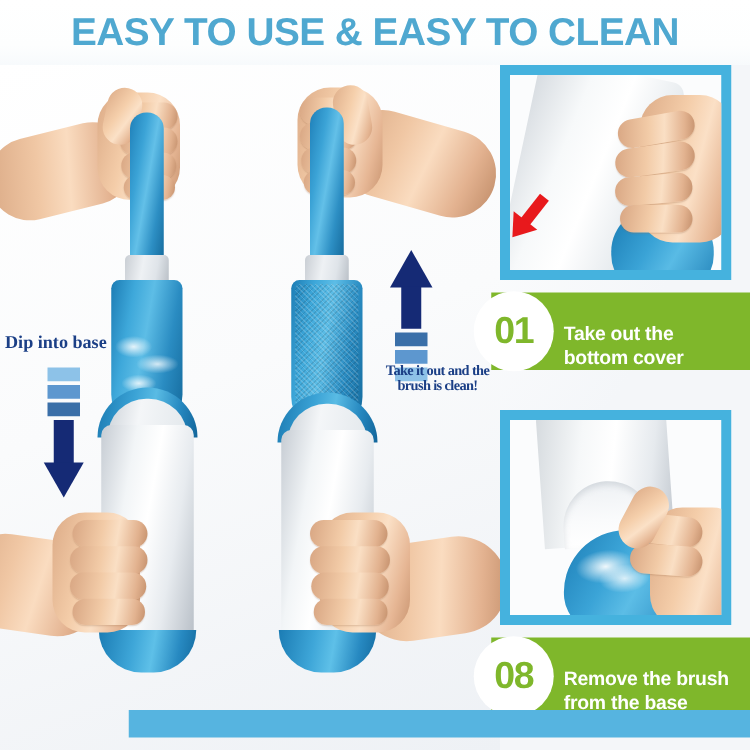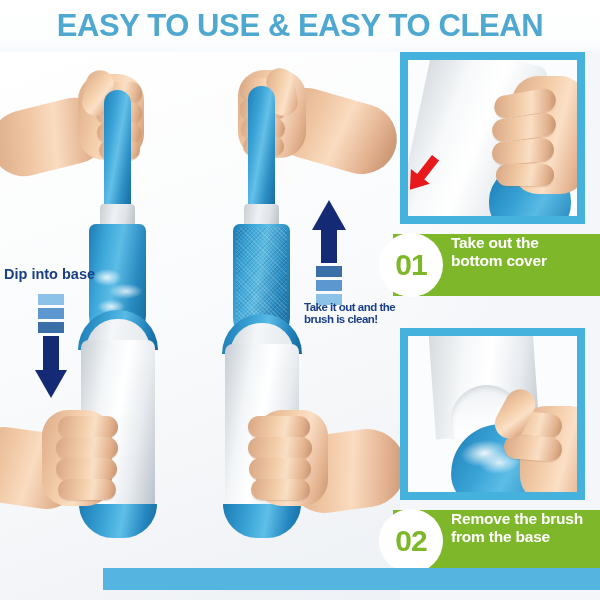--- a/index.html
+++ b/index.html
@@ -114,34 +114,35 @@
     background:linear-gradient(115deg,#dcab87 0%,#f5cfab 42%,#fbe1c7 62%,#e4b491 85%,#c5916d 100%);
   }
 
   
   .arrow-group { position:absolute; }
   .blk { position:absolute; width:26px; height:11px; }
   .arrowhead { position:absolute; width:0; height:0; }
 
   .annot {
     position:absolute; color:#1b3f86; font-weight:700; line-height:1.08;
-    font-family:Liberation Sans, sans-serif;
+    font-family:Liberation Serif, serif;
+    text-align:center;
   }
 
   
   .right-col { position:absolute; left:385px; top:52px; width:215px; height:548px; }
 
   .photo-panel {
     position:absolute; left:15px; width:185px;
     border:8px solid #45b2de; background:#fbfcfd; overflow:hidden;
   }
 
   .step-bar {
     position:absolute; left:8px; width:207px; height:62px;
-    background:#7fb72b; display:flex; align-items:flex-start;
+    background:#7fb72b; display:flex; align-items:flex-end;
   }
   .step-circle {
     position:absolute; left:-14px; top:-1px; width:64px; height:64px;
     border-radius:50%; background:#ffffff;
     display:flex; align-items:center; justify-content:center;
   }
   .step-num {
     font-size:30px; font-weight:700; color:#7fb72b; letter-spacing:-1px;
     font-family:"Liberation Sans", sans-serif;
   }
@@ -296,21 +297,21 @@
       <div class="arrow-group" style="left:312px; top:148px; width:34px; height:116px;">
         <div class="arrowhead" style="left:0px; top:0px;
              border-left:17px solid transparent; border-right:17px solid transparent;
              border-bottom:30px solid #152a75;"></div>
         <div style="position:absolute; left:9px; top:29px; width:16px; height:34px; background:#152a75;"></div>
         <div class="blk" style="left:4px; top:66px; background:#3a6fa8;"></div>
         <div class="blk" style="left:4px; top:80px; background:#5d97cf;"></div>
         <div class="blk" style="left:4px; top:94px; background:#8dc2e8;"></div>
       </div>
 
-      <div class="annot" style="left:304px; top:249px; width:92px; font-size:11.5px; letter-spacing:-0.5px;">Take it out and the brush is clean!</div>
+      <div class="annot" style="left:304px; top:239px; width:92px; font-size:11.5px; letter-spacing:-0.5px;">Take it out and the brush is clean!</div>
     </div>
   </div>
 
   <div class="right-col">
 
     <div class="photo-panel" style="top:0px; height:172px;">
       <div class="p1-body"></div>
       <div class="p1-capblue"></div>
 
       <div class="palm" style="left:104px; top:16px; width:74px; height:118px;"></div>
@@ -336,20 +337,20 @@
       <div class="p2-cover"></div>
 
       <div class="palm" style="left:112px; top:70px; width:76px; height:96px;"></div>
       <div class="finger" style="left:98px; top:76px; width:56px; height:24px; transform:rotate(6deg);"></div>
       <div class="finger" style="left:96px; top:100px; width:58px; height:24px; transform:rotate(4deg);"></div>
       <div class="thumb" style="left:92px; top:52px; width:30px; height:52px; transform:rotate(28deg);"></div>
     </div>
 
     <div class="step-bar" style="top:458px;">
       <div class="step-circle">
-        <span class="step-num">02</span>
+        <span class="step-num">08</span>
       </div>
       <div class="step-text">Remove the brush from the base</div>
     </div>
   </div>
 
   <div class="bottom-bar"></div>
 </div>
 
 </body></html>

